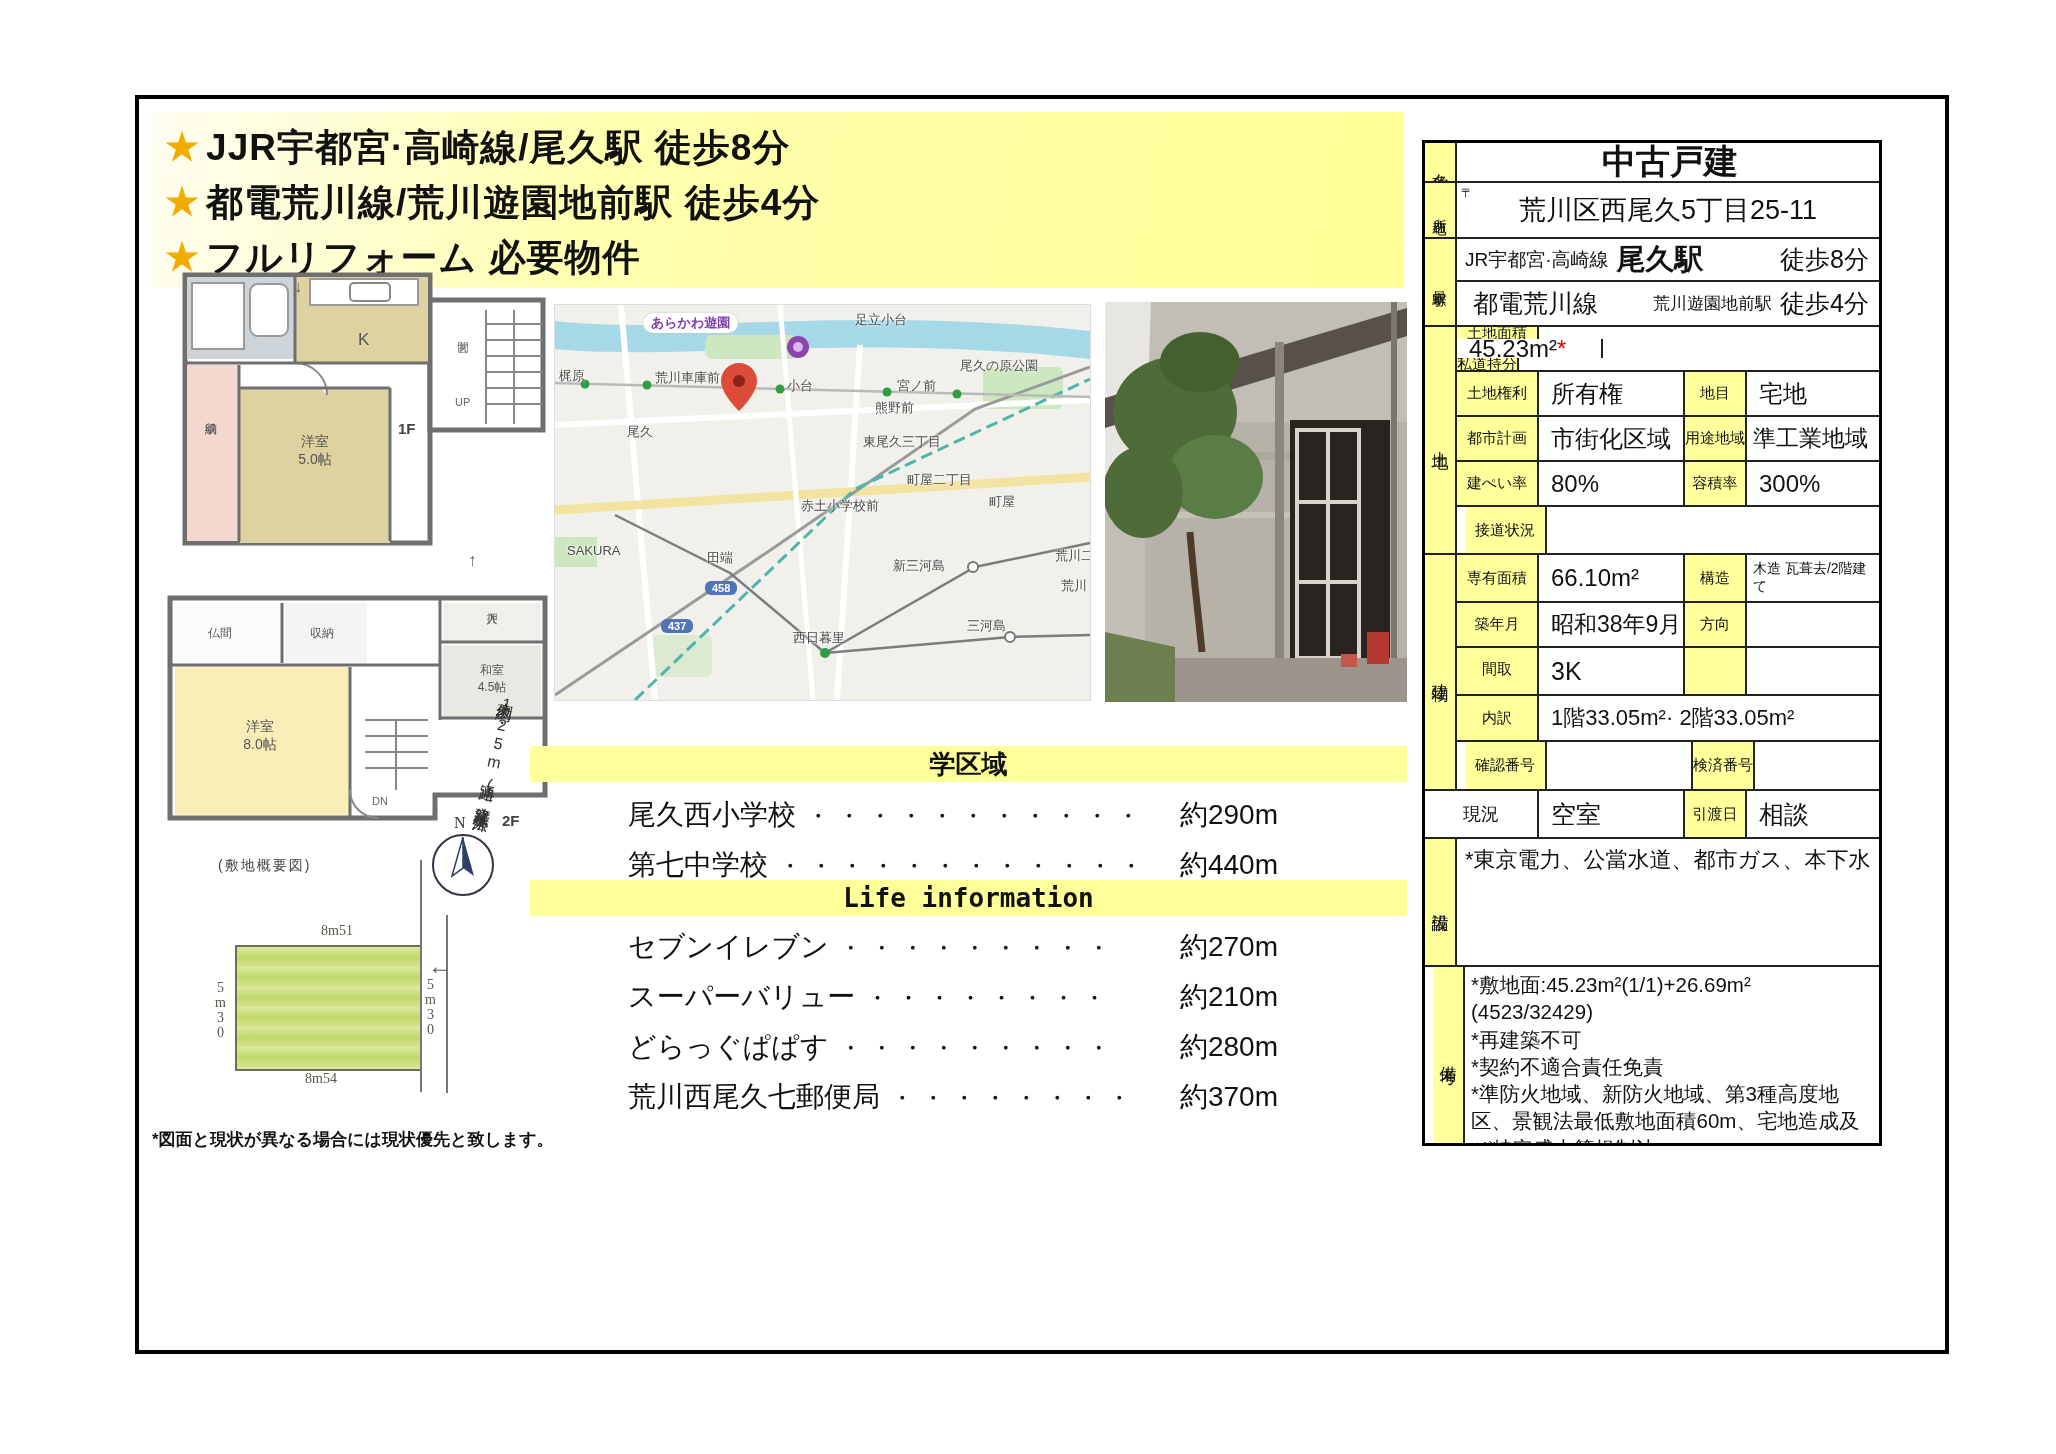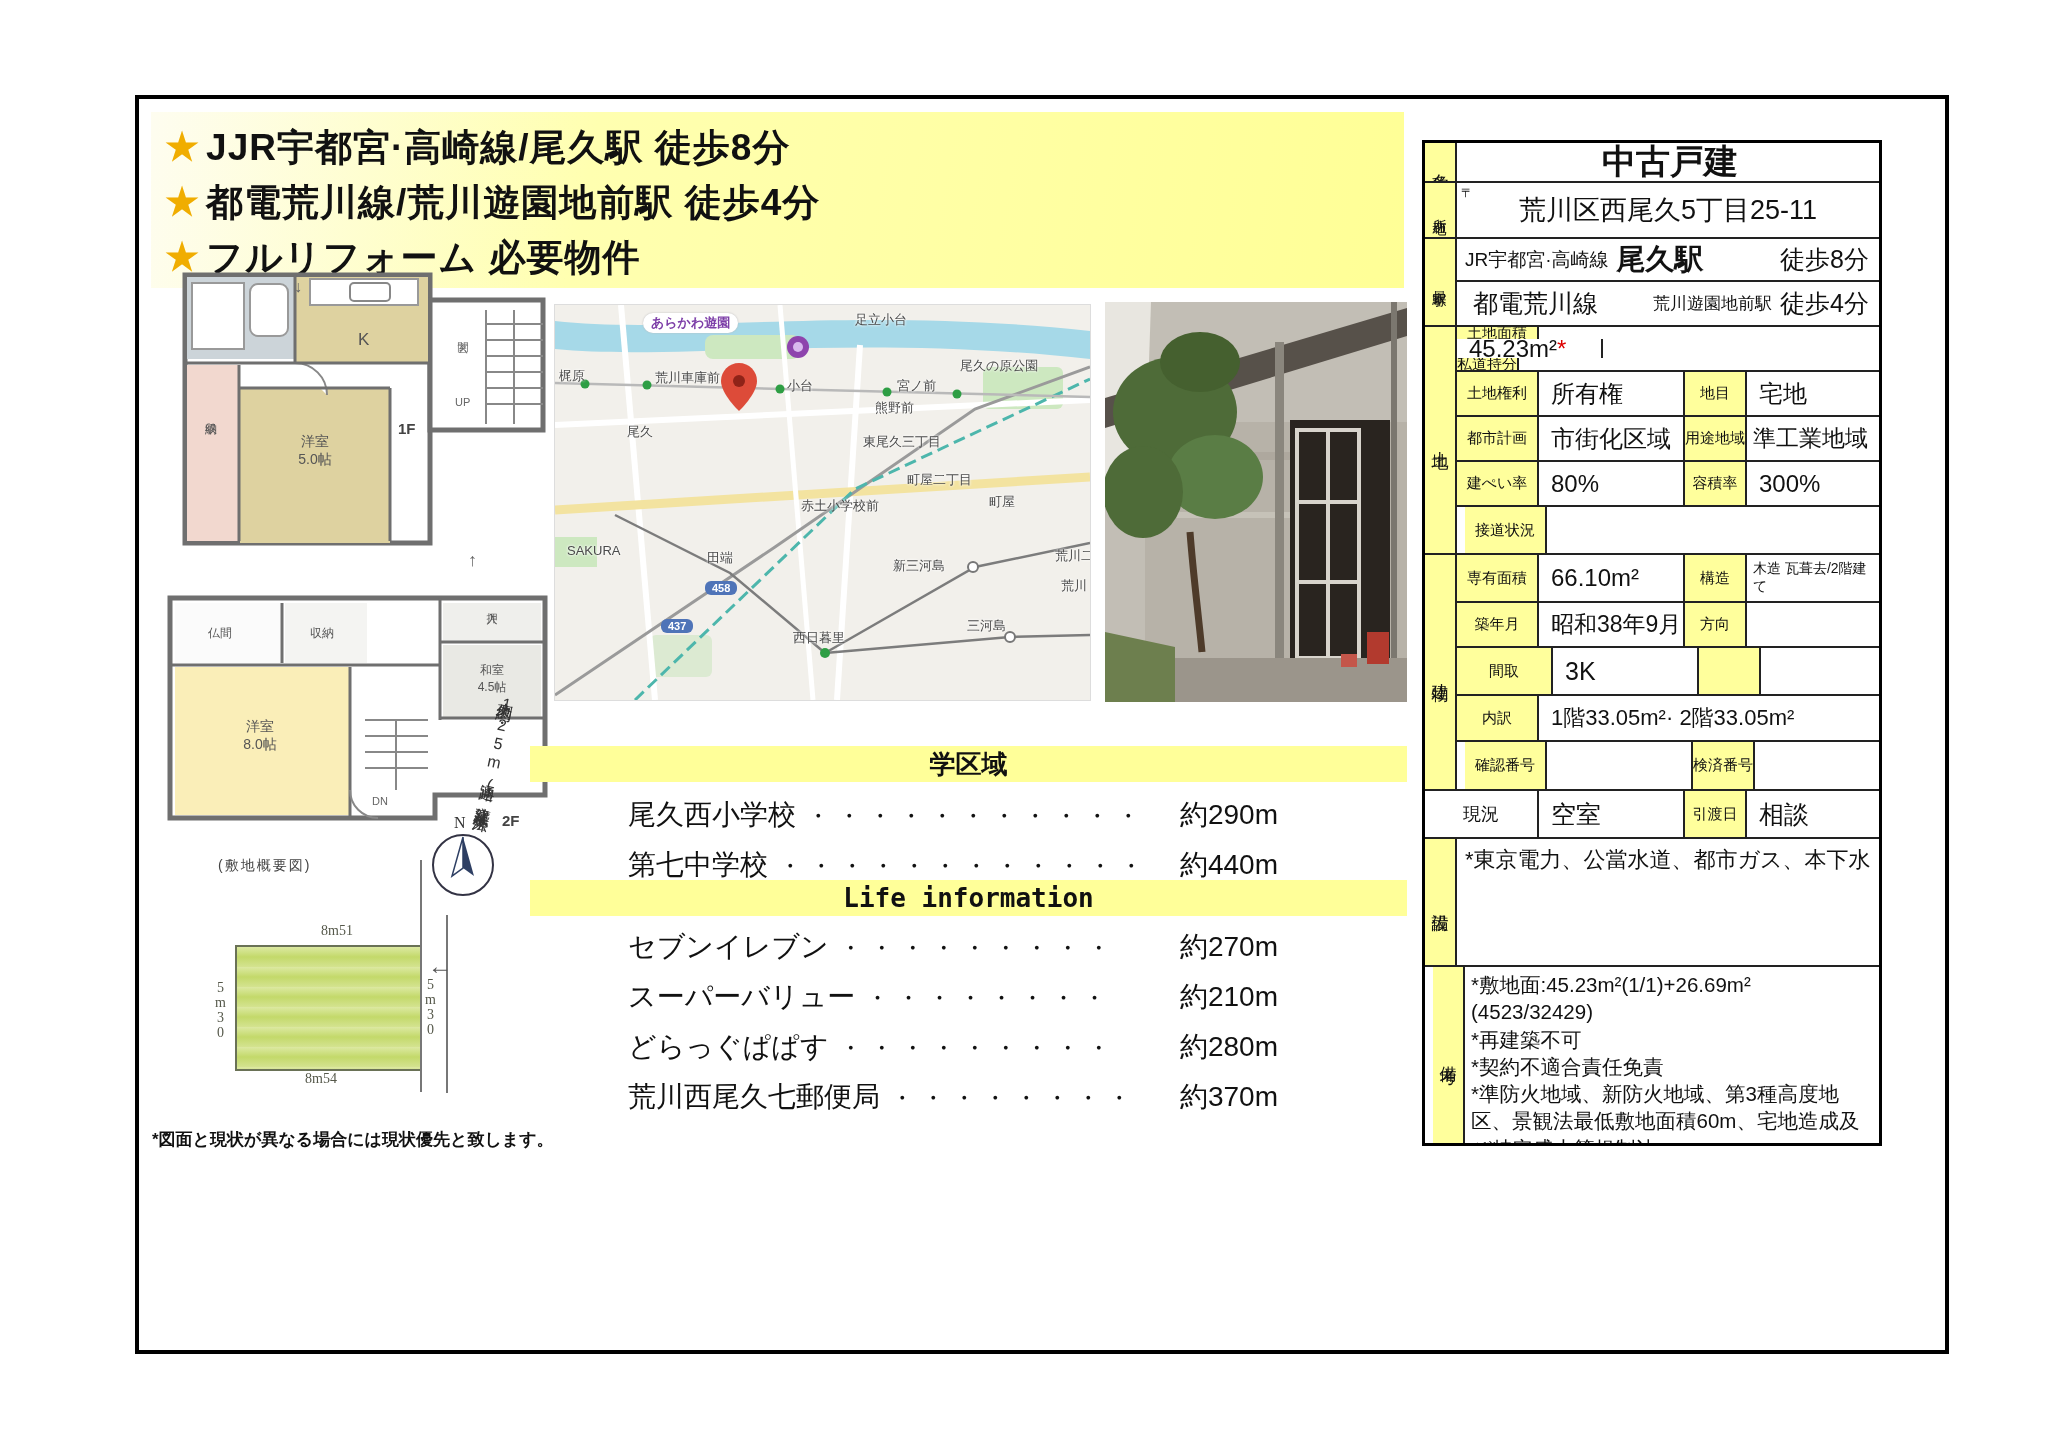--- a/index.html
+++ b/index.html
@@ -381,21 +381,21 @@
           <div class="cell slab" style="width:62px;">構造</div>
           <div class="cell val" style="flex:1;font-size:14px;padding-left:6px;">木造 瓦葺去/2階建て</div>
         </div>
         <div class="trow" style="height:45px;">
           <div class="cell slab" style="width:82px;">築年月</div>
           <div class="cell val brr" style="width:146px;font-size:23px;">昭和38年9月</div>
           <div class="cell slab" style="width:62px;">方向</div>
           <div class="cell val" style="flex:1;"></div>
         </div>
         <div class="trow" style="height:48px;">
-          <div class="cell slab" style="width:96px;">間取</div>
+          <div class="cell slab" style="width:82px;font-family:Liberation Mono, monospace;">間取</div>
           <div class="cell val brr" style="width:146px;font-size:25px;">3K</div>
           <div class="cell slab" style="width:62px;"></div>
           <div class="cell val" style="flex:1;"></div>
         </div>
         <div class="trow" style="height:46px;">
           <div class="cell slab" style="width:82px;">内訳</div>
           <div class="cell val" style="flex:1;font-size:22px;">1階33.05m²· 2階33.05m²</div>
         </div>
         <div class="trow" style="height:47px;border-bottom:none;">
           <div class="cell slab" style="width:82px;">確認番号</div>

